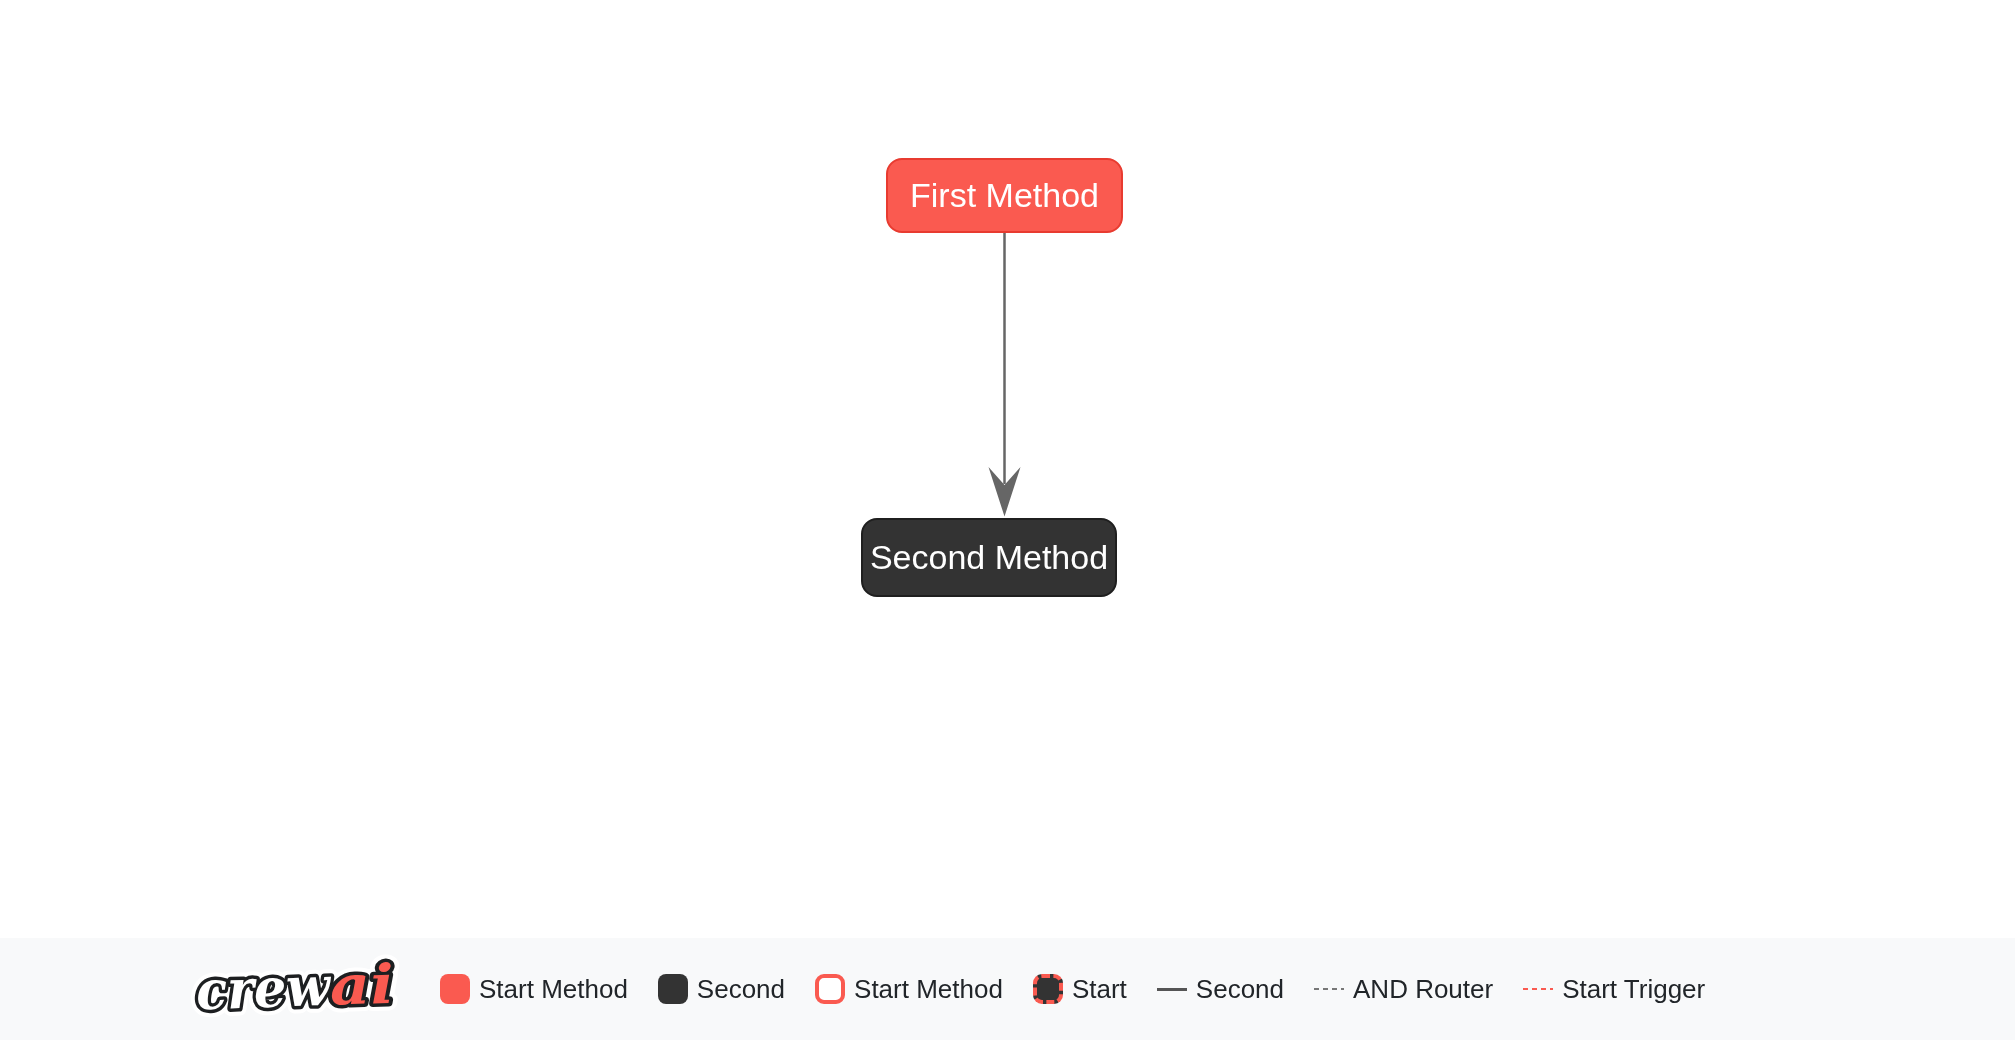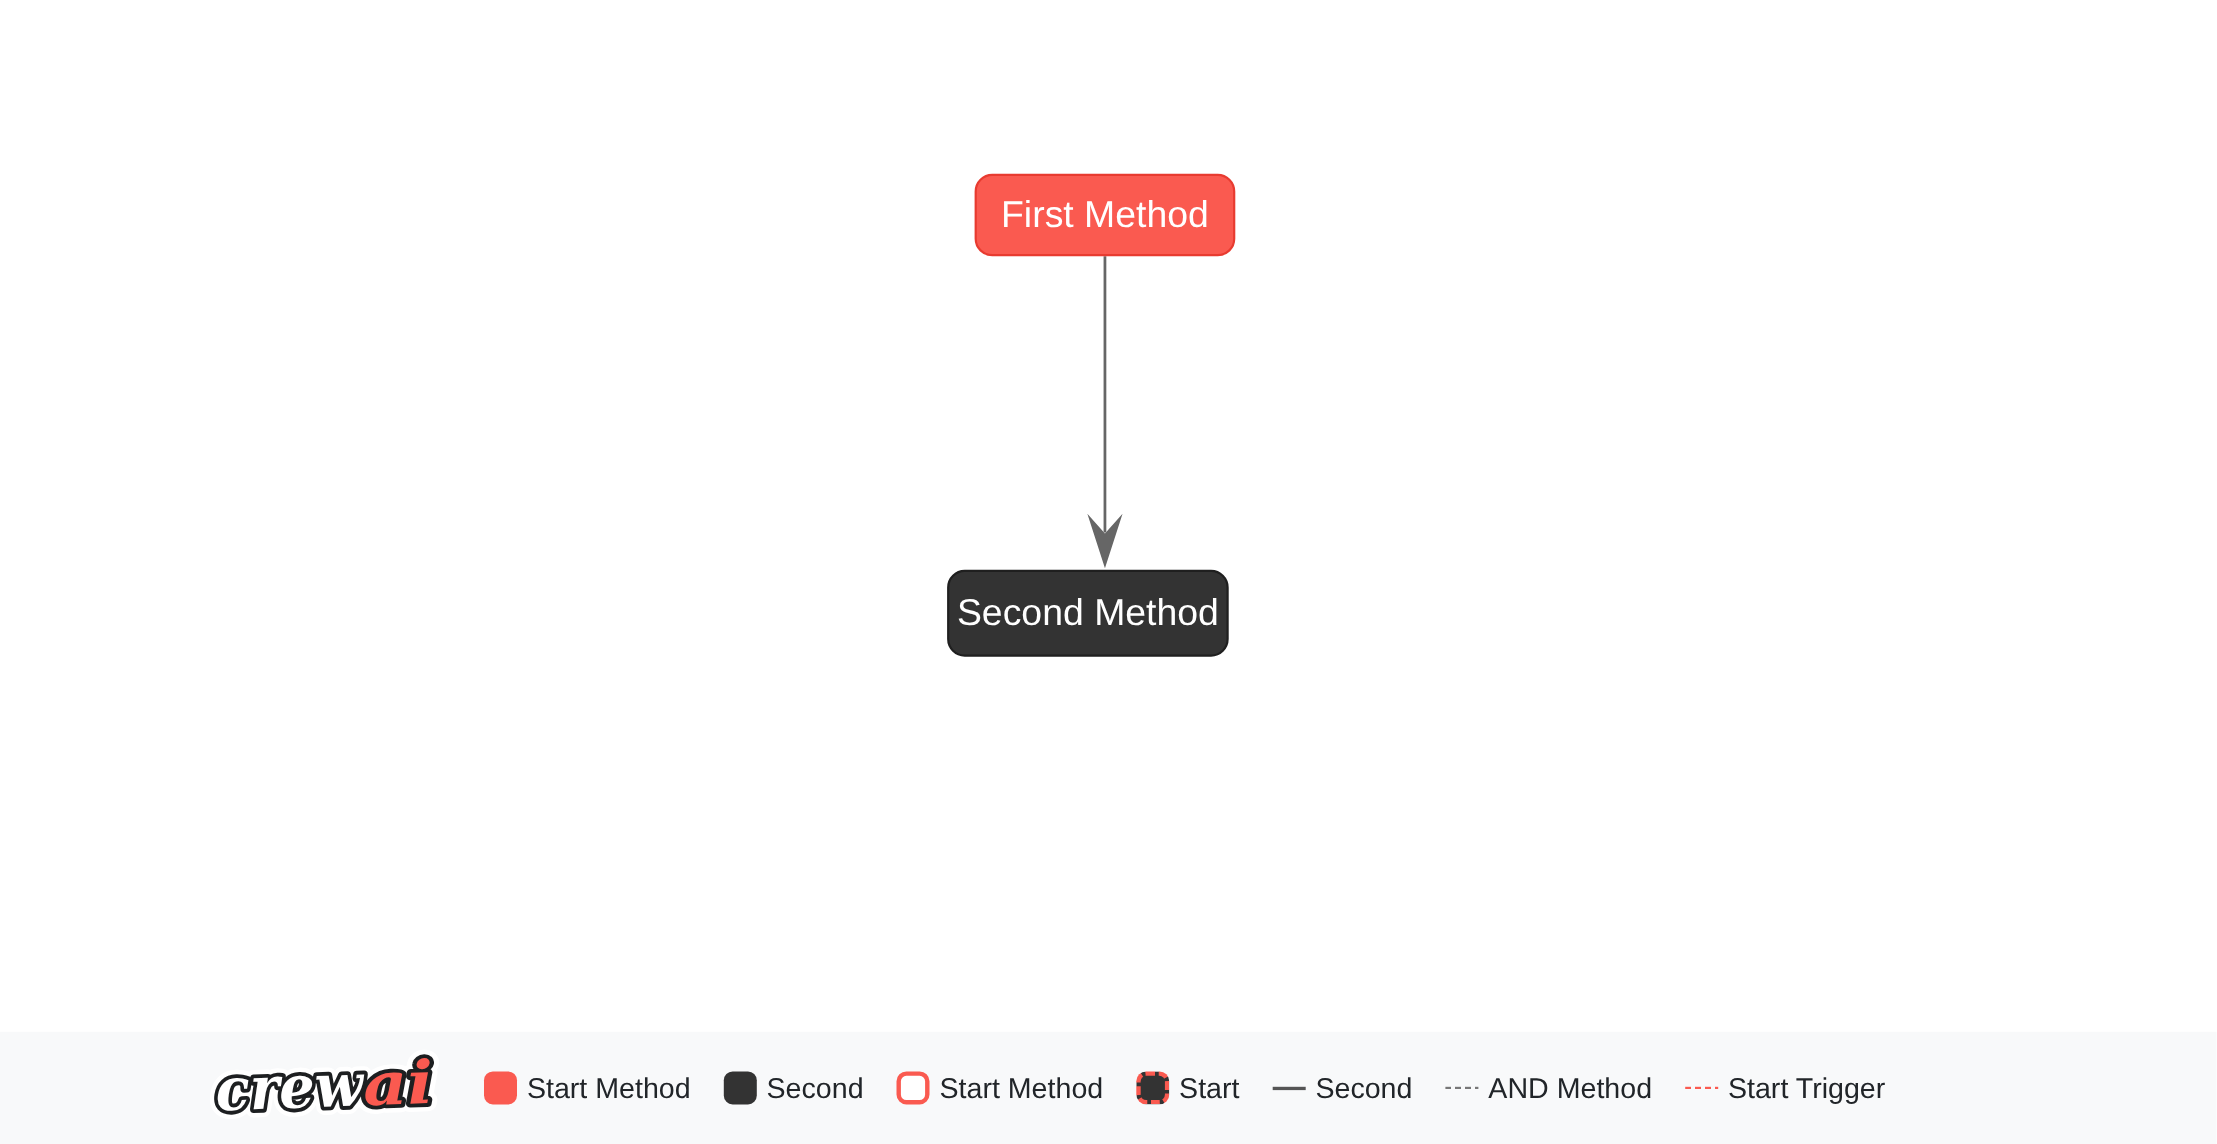--- a/index.html
+++ b/index.html
@@ -96,21 +96,21 @@
       <span class="legend-label">Start</span>
     </div>
 
     <div class="legend-item">
       <span class="lineswatch line-solid"></span>
       <span class="legend-label">Second</span>
     </div>
 
     <div class="legend-item">
       <span class="lineswatch line-dashed"></span>
-      <span class="legend-label">AND Method</span>
+      <span class="legend-label">AND Router</span>
     </div>
 
     <div class="legend-item">
       <span class="lineswatch line-dashed-red"></span>
       <span class="legend-label">Start Trigger</span>
     </div>
 
   </div>
 </div>
 

